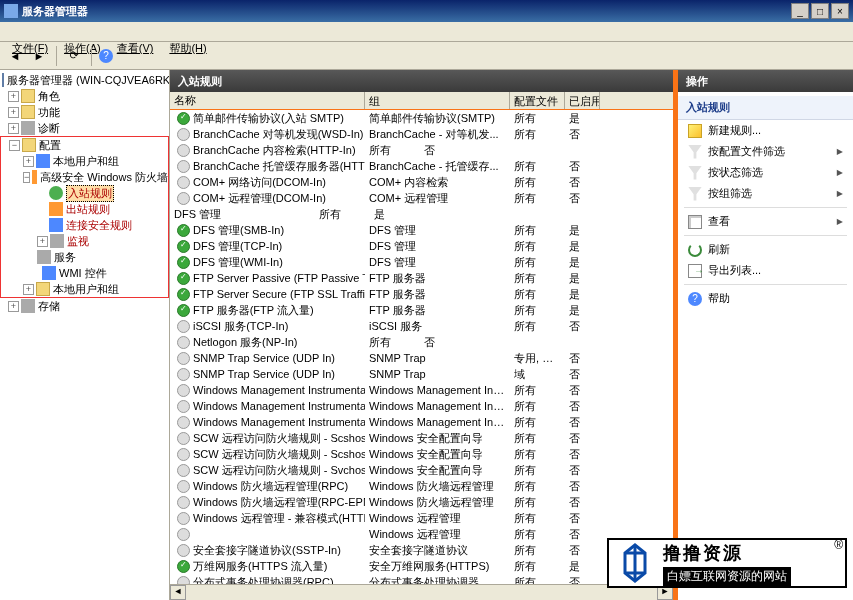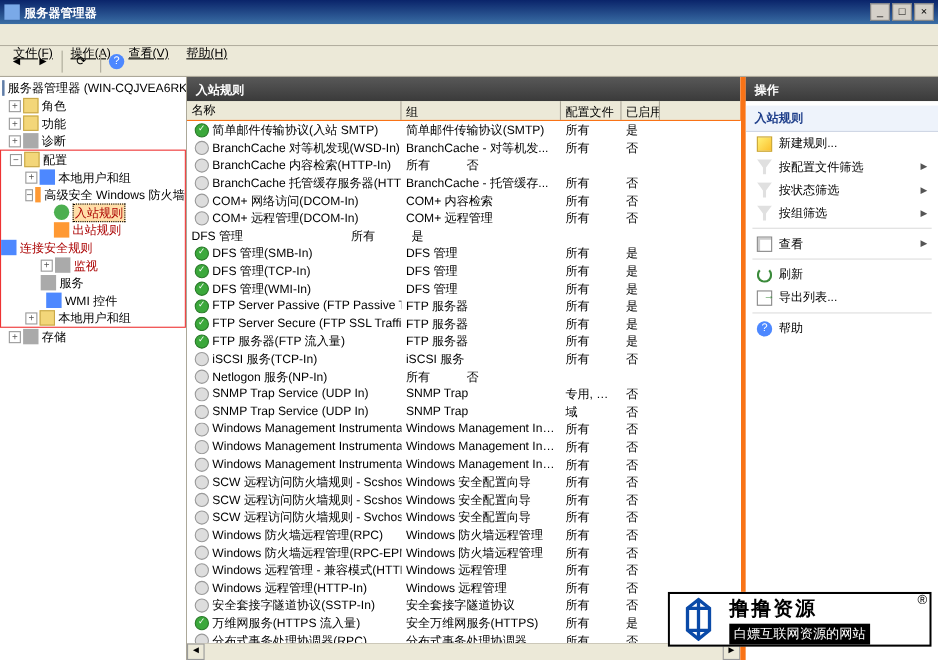--- a/index.html
+++ b/index.html
@@ -133,21 +133,21 @@
           <span>高级安全 Windows 防火墙</span>
         </div>
       <div class="tnode" style="padding-left:48px">
           <span class="ticon2 i-green"></span>
           <span class="t-hl t-red">入站规则</span>
         </div>
       <div class="tnode" style="padding-left:48px">
           <span class="ticon2 i-orange"></span>
           <span class="t-red">出站规则</span>
         </div>
-      <div class="tnode" style="">
+      <div class="tnode" style="padding-left:48px">
           <span class="ticon2 i-blue"></span>
           <span class="t-red">连接安全规则</span>
         </div>
       <div class="tnode" style="padding-left:36px">
           <span class="exp">+</span>
           <span class="ticon2 i-gray"></span>
           <span class="t-red">监视</span>
         </div>
       <div class="tnode" style="padding-left:36px">
           <span class="ticon2 i-gray"></span>
@@ -408,21 +408,20 @@
             <span class="ricon off"></span>
             <span>Windows 远程管理 - 兼容模式(HTTP-In)</span>
           </div>
           <div class="lc col-g">Windows 远程管理</div>
           <div class="lc col-p">所有</div>
           <div class="lc col-e">否</div>
         </div>
         <div class="lrow">
           <div class="lc col-n">
             <span class="ricon off"></span>
-            <span>Windows 远程管理(HTTP-In)</span>
           </div>
           <div class="lc col-g">Windows 远程管理</div>
           <div class="lc col-p">所有</div>
           <div class="lc col-e">否</div>
         </div>
         <div class="lrow">
           <div class="lc col-n">
             <span class="ricon off"></span>
             <span>安全套接字隧道协议(SSTP-In)</span>
           </div>

